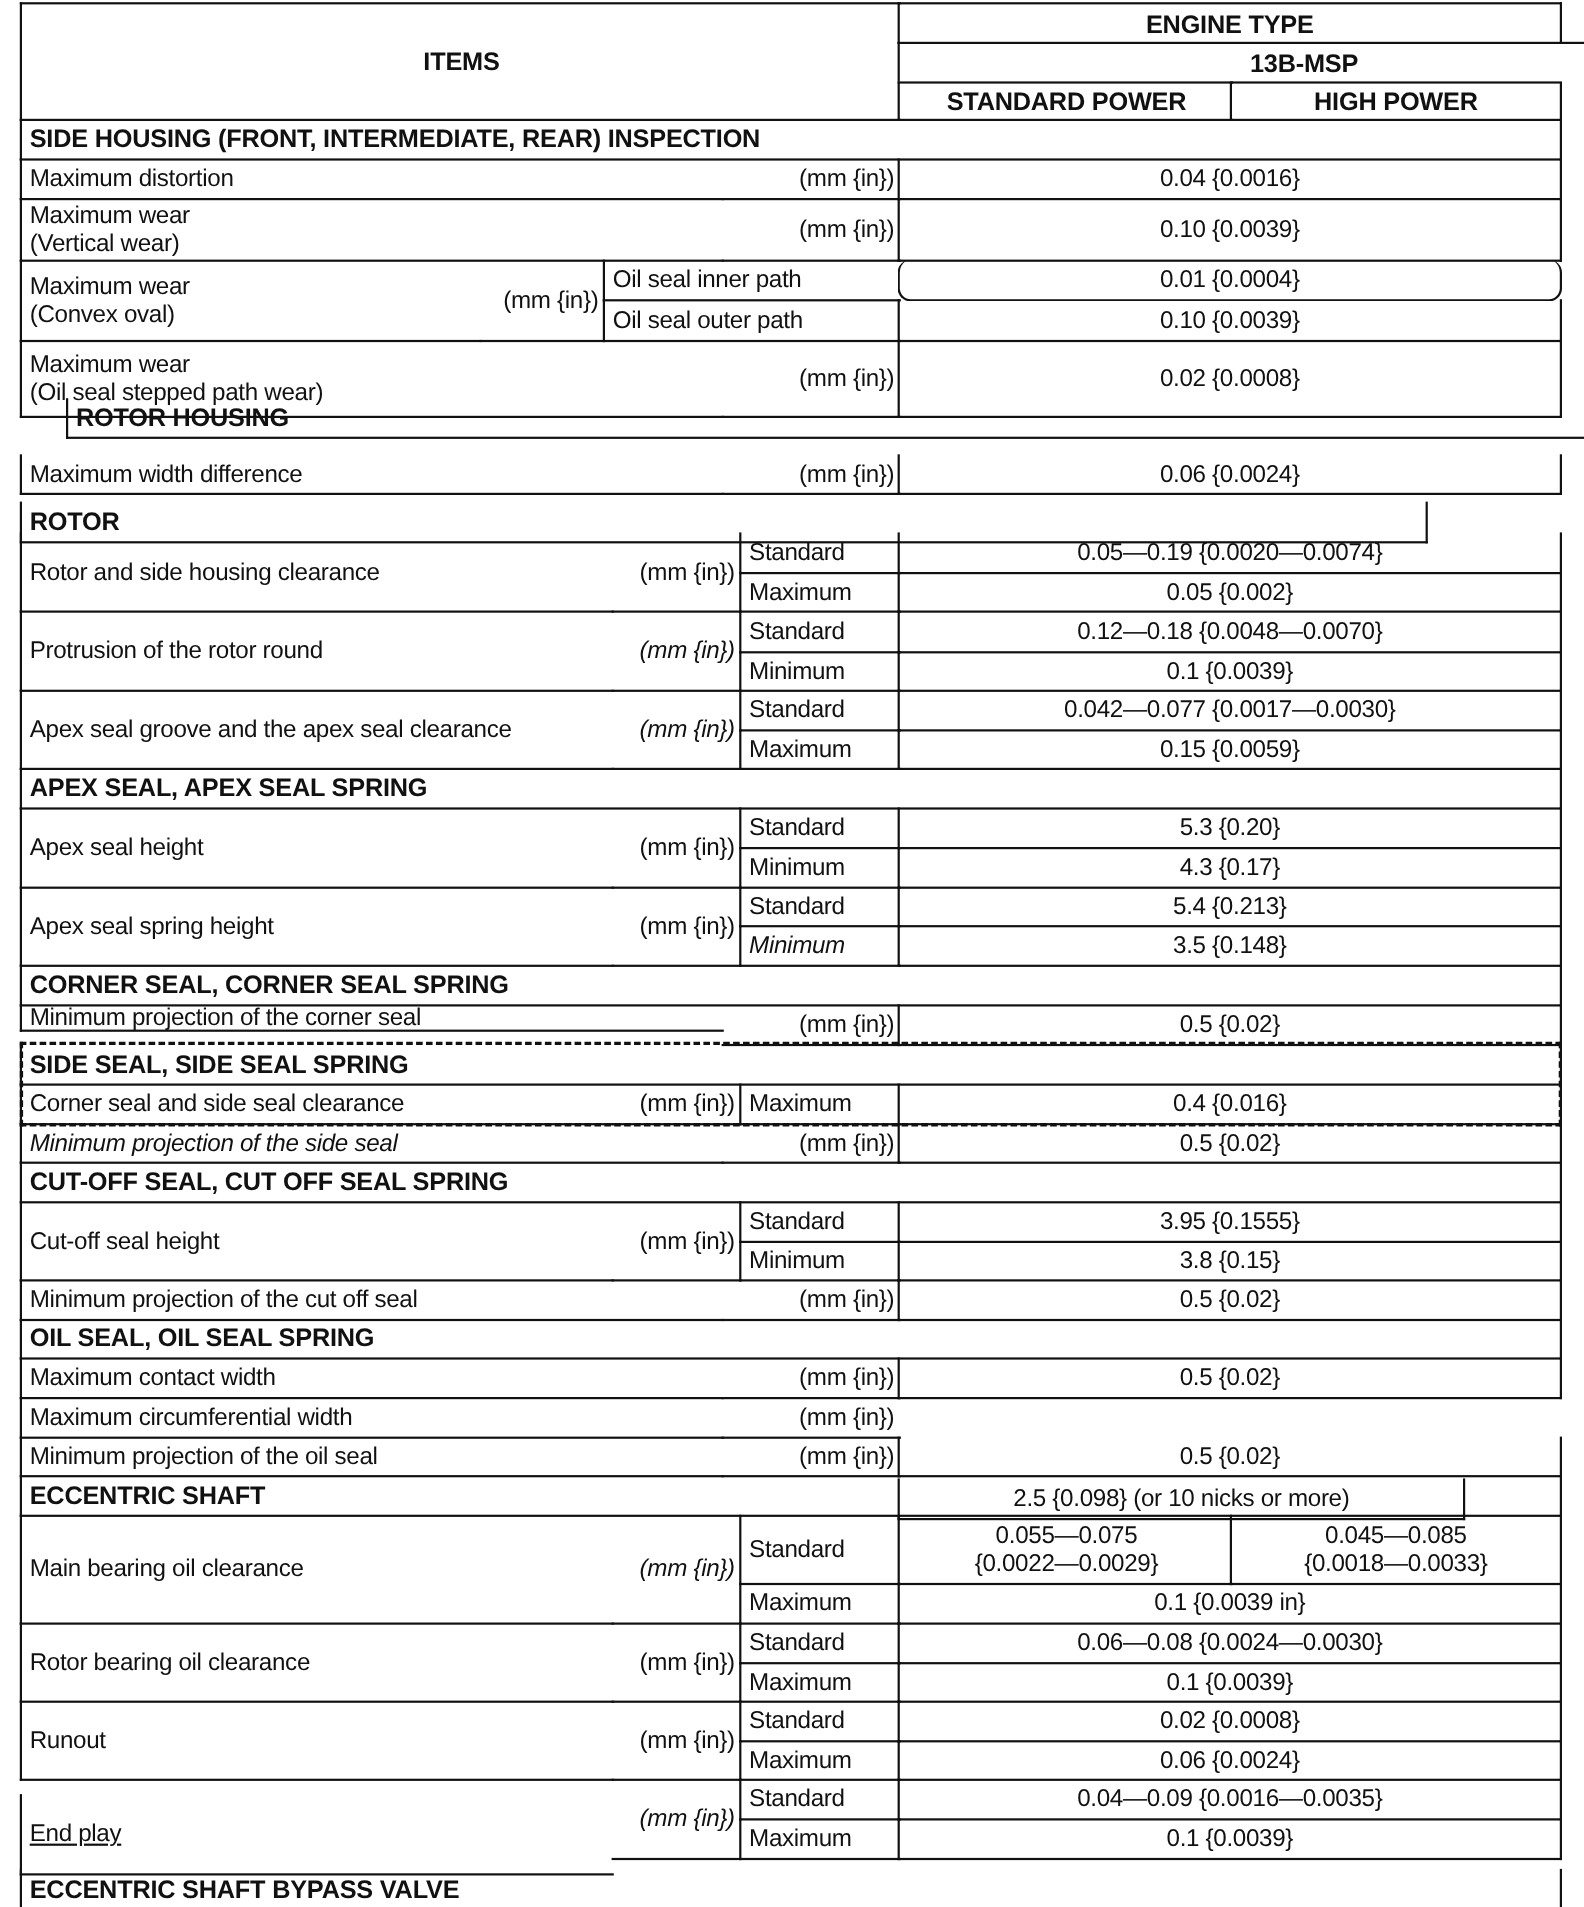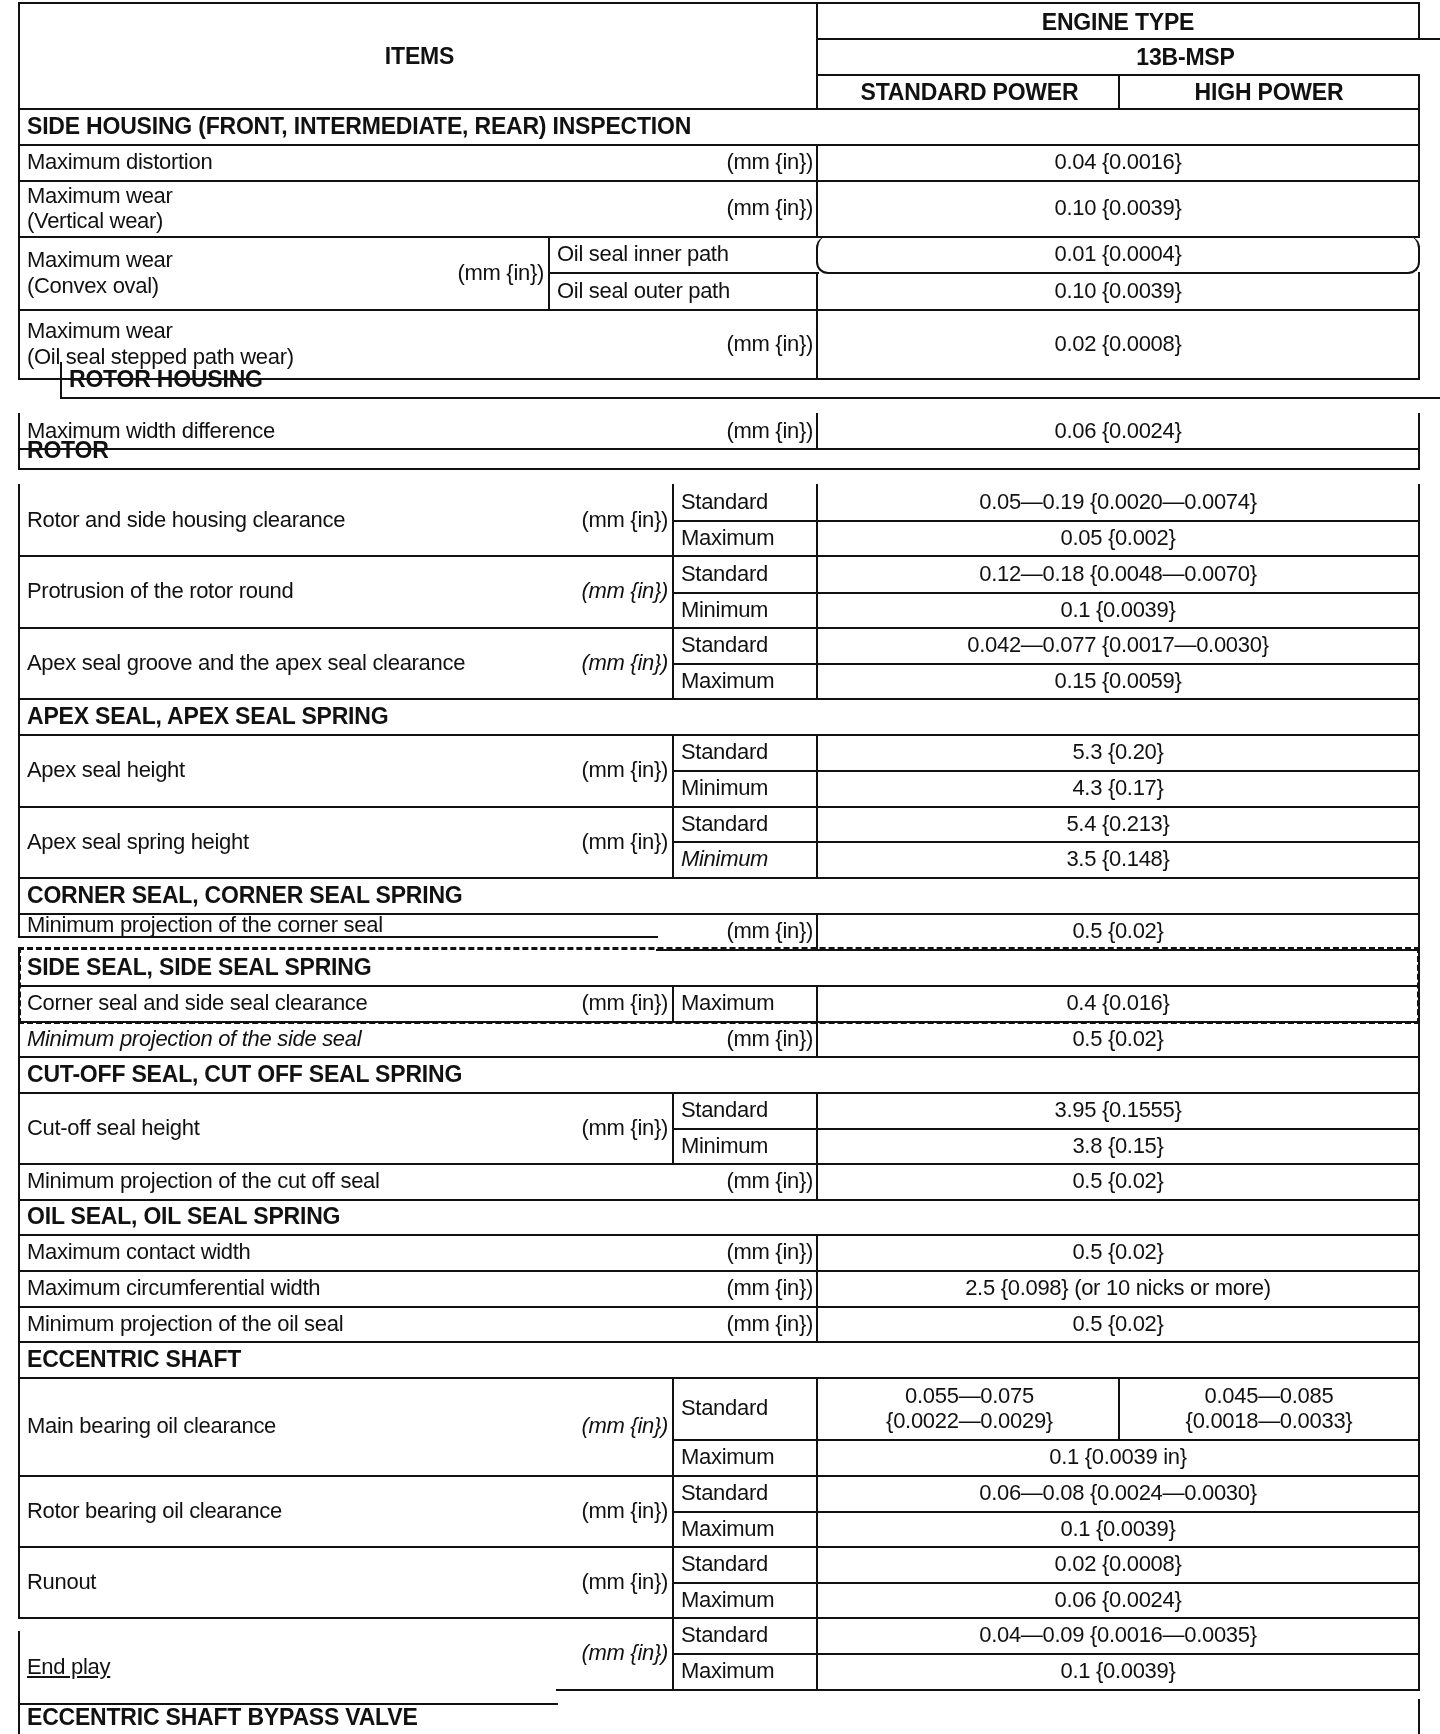--- a/index.html
+++ b/index.html
@@ -61,21 +61,21 @@
     <span>(Oil seal stepped path wear)</span>
   </div>
   <div class="cell right bb" style="left:656px;top:309px;width:163px;height:71px;">(mm {in})</div>
   <div class="cell center bl br bb" style="left:816px;top:309px;width:604px;height:71px;">0.02 {0.0008}</div>
 
   <div class="cell left bold bl br bb" style="left:18px;top:362px;width:1426px;height:37px;margin-left:42px;">ROTOR HOUSING</div>
   <div class="cell left bl bb" style="left:18px;top:413px;width:640px;height:37px;">Maximum width difference</div>
   <div class="cell right bb" style="left:656px;top:413px;width:163px;height:37px;">(mm {in})</div>
   <div class="cell center bl br bb" style="left:816px;top:413px;width:604px;height:37px;">0.06 {0.0024}</div>
 
-  <div class="cell left bold bl br bb" style="left:18px;top:432px;width:1402px;height:38px;">ROTOR</div>
+  <div class="cell left bold bl br bb" style="left:18px;top:456px;width:1280px;height:38px;">ROTOR</div>
 
   <div class="cell left bl bb" style="left:18px;top:484px;width:540px;height:73px;">Rotor and side housing clearance</div>
   <div class="cell right bb" style="left:556px;top:484px;width:118px;height:73px;">(mm {in})</div>
   <div class="cell left bl bb" style="left:672px;top:484px;width:147px;height:38px;">Standard</div>
   <div class="cell center bl br bb" style="left:816px;top:484px;width:604px;height:38px;">0.05—0.19 {0.0020—0.0074}</div>
   <div class="cell left bl bb" style="left:672px;top:520px;width:147px;height:37px;">Maximum</div>
   <div class="cell center bl br bb" style="left:816px;top:520px;width:604px;height:37px;">0.05 {0.002}</div>
 
   <div class="cell left bl bb" style="left:18px;top:555px;width:540px;height:74px;">Protrusion of the rotor round</div>
   <div class="cell right bb" style="left:556px;top:555px;width:118px;height:74px;font-style:italic;">(mm {in})</div>
@@ -133,21 +133,21 @@
   <div class="cell left bl bb" style="left:18px;top:1163px;width:640px;height:38px;">Minimum projection of the cut off seal</div>
   <div class="cell right bb" style="left:656px;top:1163px;width:163px;height:38px;">(mm {in})</div>
   <div class="cell center bl br bb" style="left:816px;top:1163px;width:604px;height:38px;">0.5 {0.02}</div>
 
   <div class="cell left bold bl br bb" style="left:18px;top:1199px;width:1402px;height:37px;">OIL SEAL, OIL SEAL SPRING</div>
   <div class="cell left bl bb" style="left:18px;top:1234px;width:640px;height:38px;">Maximum contact width</div>
   <div class="cell right bb" style="left:656px;top:1234px;width:163px;height:38px;">(mm {in})</div>
   <div class="cell center bl br bb" style="left:816px;top:1234px;width:604px;height:38px;">0.5 {0.02}</div>
   <div class="cell left bl bb" style="left:18px;top:1270px;width:640px;height:38px;">Maximum circumferential width</div>
   <div class="cell right bb" style="left:656px;top:1270px;width:163px;height:38px;">(mm {in})</div>
-  <div class="cell center bl br bb" style="left:816px;top:1270px;width:604px;height:38px;">2.5 {0.098} (or 10 nicks or more)</div>
+  <div class="cell center bl br bb" style="left:816px;top:1344px;width:516px;height:38px;">2.5 {0.098} (or 10 nicks or more)</div>
   <div class="cell left bl bb" style="left:18px;top:1306px;width:640px;height:37px;">Minimum projection of the oil seal</div>
   <div class="cell right bb" style="left:656px;top:1306px;width:163px;height:37px;">(mm {in})</div>
   <div class="cell center bl br bb" style="left:816px;top:1306px;width:604px;height:37px;">0.5 {0.02}</div>
 
   <div class="cell left bold bl br bb" style="left:18px;top:1341px;width:1402px;height:38px;">ECCENTRIC SHAFT</div>
 
   <div class="cell left bl bb" style="left:18px;top:1377px;width:540px;height:100px;">Main bearing oil clearance</div>
   <div class="cell right bb" style="left:556px;top:1377px;width:118px;height:100px;font-style:italic;">(mm {in})</div>
   <div class="cell left bl bb" style="left:672px;top:1377px;width:147px;height:64px;">Standard</div>
   <div class="cell ml-c bl bb" style="left:816px;top:1377px;width:305px;height:64px;">

